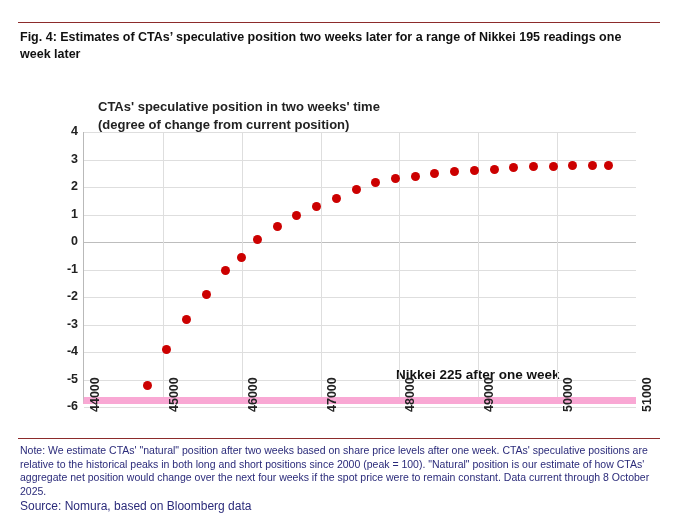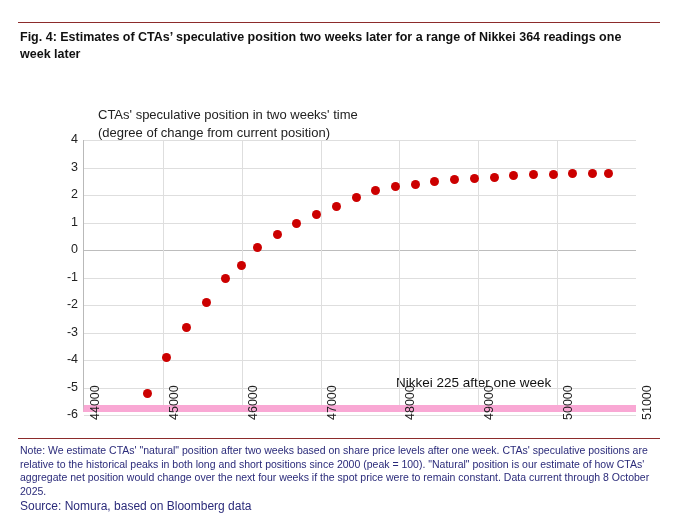--- a/index.html
+++ b/index.html
@@ -36,23 +36,24 @@
     width: 632px;
     font-size: 12.5px;
     font-weight: bold;
     line-height: 17px;
     color: #111111;
   }
 
   .chart-area {
     position: absolute;
     left: 18px;
-    top: 96px;
+    top: 88px;
     width: 642px;
     height: 340px;
+    font-weight: bold;
   }
 
   .axis-caption {
     position: absolute;
     left: 80px;
     top: 10px;
     width: 420px;
     font-size: 13px;
     line-height: 18px;
     color: #222222;
@@ -156,21 +157,21 @@
     color: #2b2b7a;
   }
 </style>
 </head>
 <body>
 
 <div class="page">
 
   <div class="rule" id="rule-top"></div>
 
-  <div class="title">Fig. 4: Estimates of CTAs’ speculative position two weeks later for a range of Nikkei 364 readings one week later</div>
+  <div class="title">Fig. 4: Estimates of CTAs’ speculative position two weeks later for a range of Nikkei 195 readings one week later</div>
 
   <div class="chart-area">
 
     <div class="axis-caption">
       <div>CTAs' speculative position in two weeks' time</div>
       <div>(degree of change from current position)</div>
     </div>
 
     <div class="ytick-wrap" id="ytick-wrap">
         <div class="ytick" style="top: 0px;">4</div>

